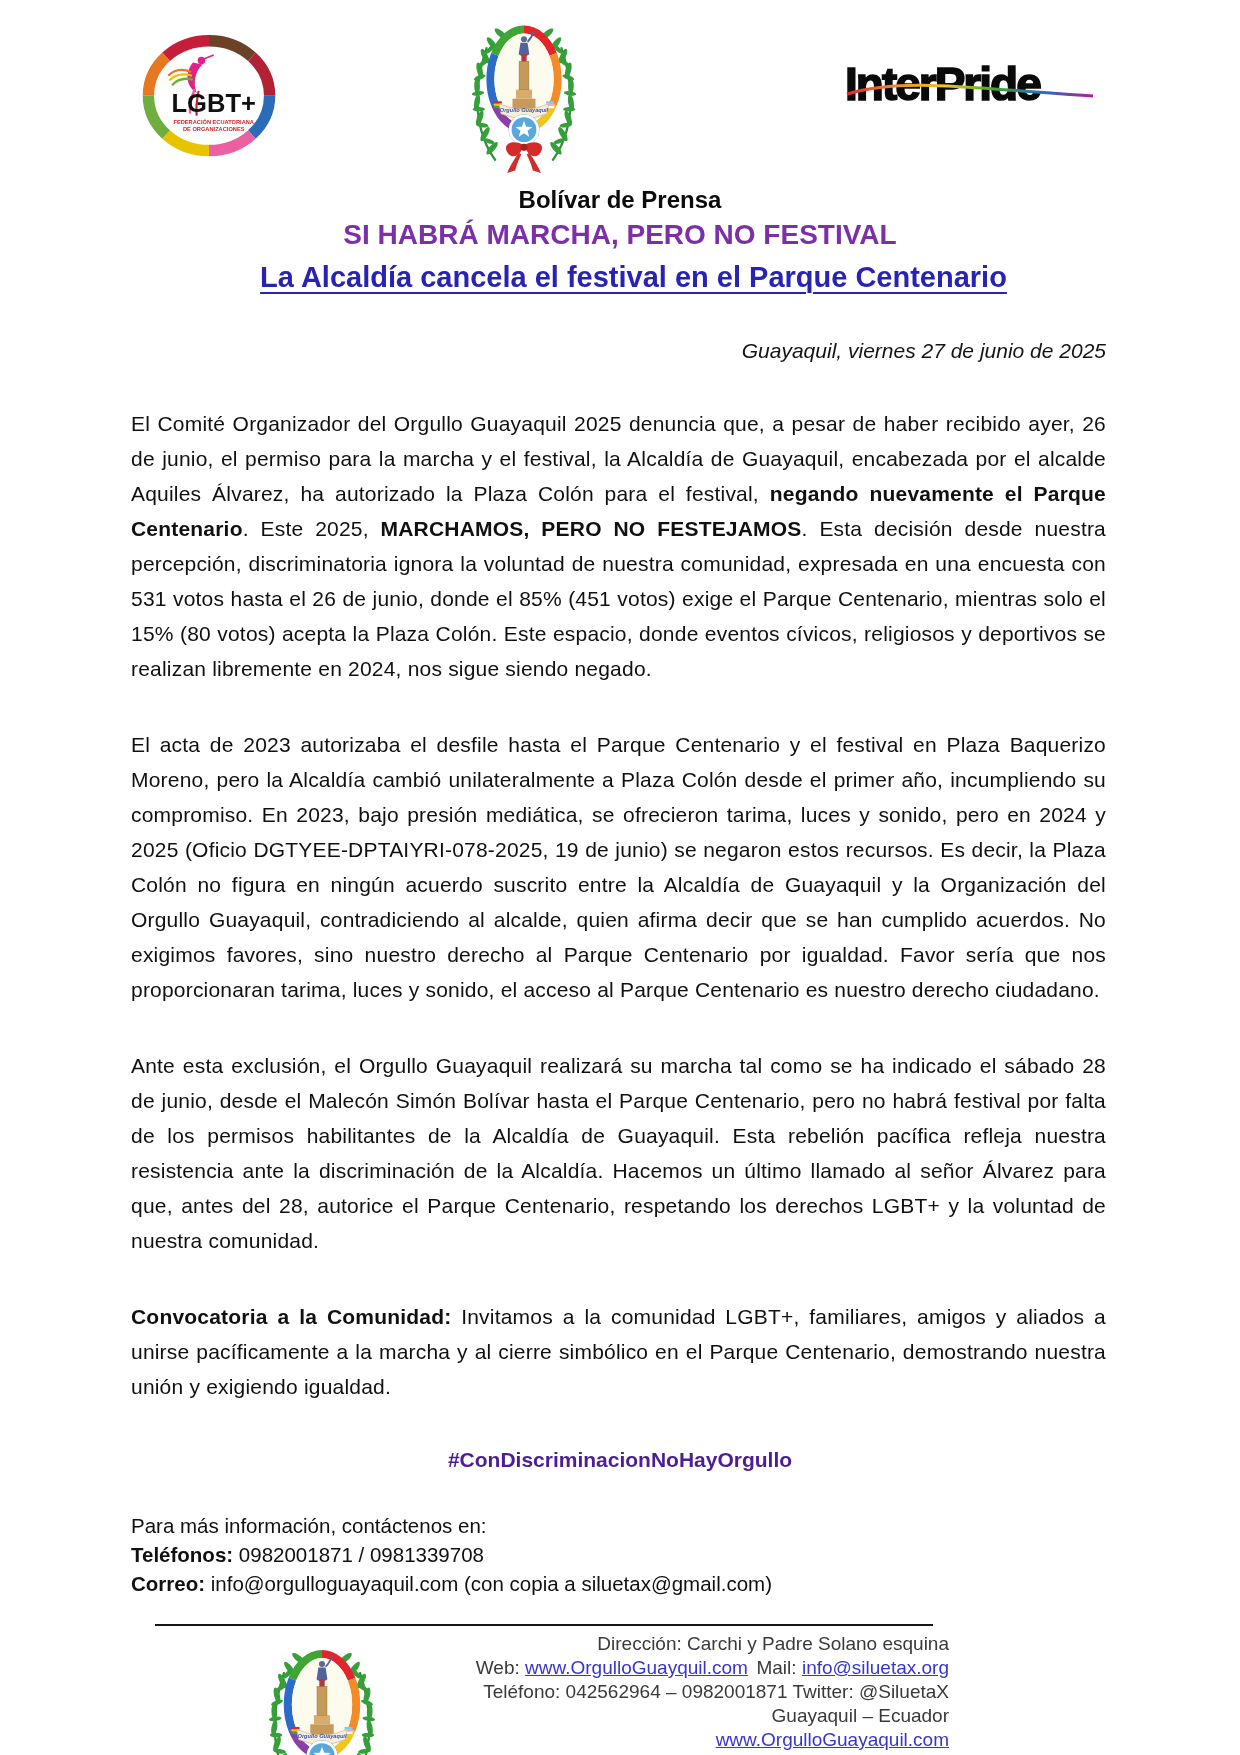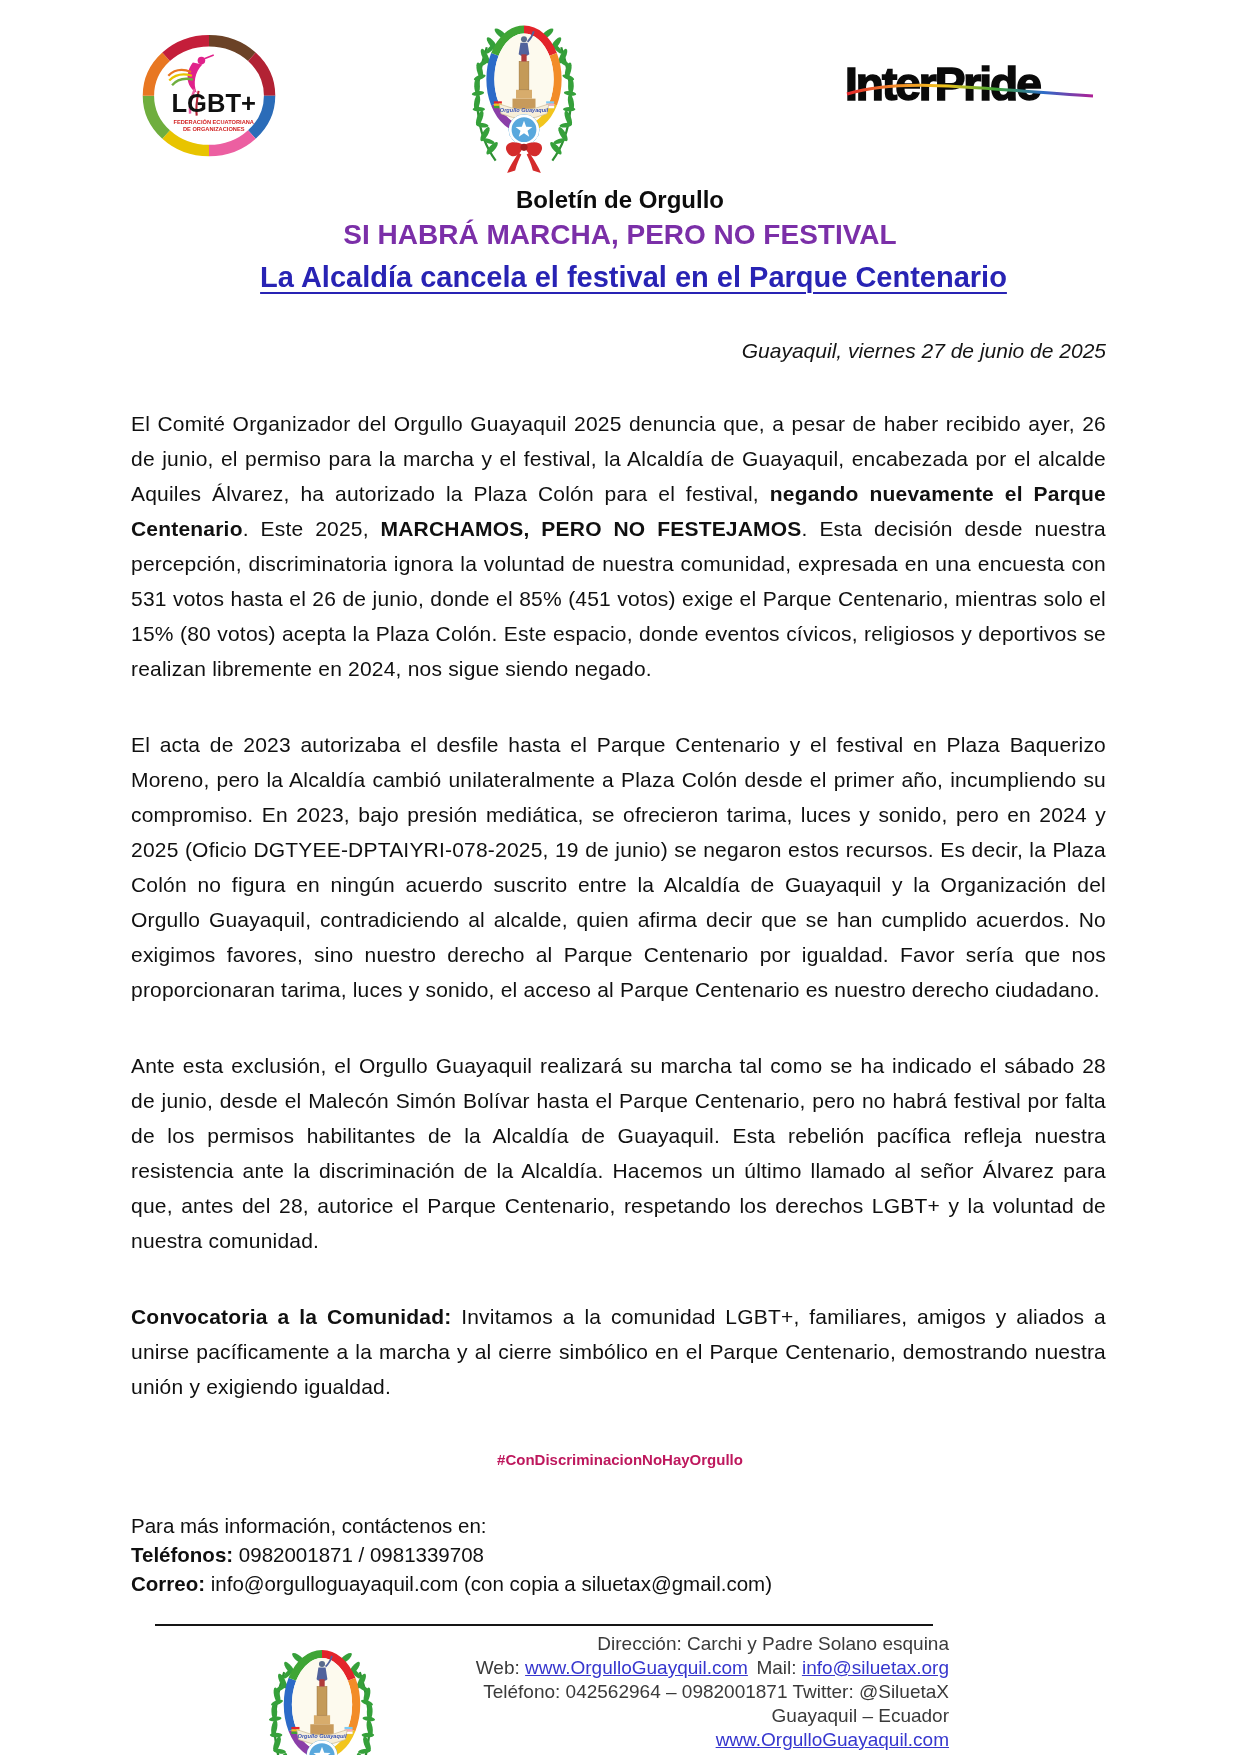--- a/index.html
+++ b/index.html
@@ -24,21 +24,21 @@
   .subheadline{
     text-align:center;font-weight:bold;font-size:29px;line-height:46px;color:#2823B4;
     text-decoration:underline;text-decoration-thickness:2px;text-underline-offset:5px;padding-left:27px;
   }
   .dateline{margin:38px 134px 0 0;text-align:right;font-style:italic;font-size:21px;line-height:26px;color:#141414;}
   
   .body-text{margin:42px 134px 0 131px;font-size:21px;line-height:35px;letter-spacing:0.2px;color:#101010;}
   .body-text p{margin:0 0 41px 0;text-align:justify;}
   .body-text b{font-weight:bold;}
   .slogan{margin-top:38px;text-align:center;font-weight:bold;font-size:21px;line-height:28px;color:#0c0c0c;}
-  .hashtag{text-align:center;font-weight:bold;font-size:15px;line-height:30px;color:#be185d;}
+  .hashtag{text-align:center;font-weight:bold;font-size:21px;line-height:30px;color:#4c1d95;}
   .contact{margin:36px 134px 0 131px;font-size:20.5px;line-height:29px;color:#101010;}
   .contact b{font-weight:bold;margin-top:36px;}
   
   .footer{position:absolute;left:0;top:1620px;width:1240px;height:199px;}
   .footer-rule{position:absolute;left:155px;top:4px;width:778px;border-top:2px solid #151515;}
   .footer-logo{position:absolute;left:259px;top:14px;width:126px;height:167px;}
   .footer-text{
     position:absolute;right:291px;top:12px;text-align:right;
     font-size:19px;line-height:24px;color:#3A3A3A;white-space:nowrap;
   }
@@ -161,21 +161,21 @@
               <stop offset="0.6" stop-color="#3FA535"></stop>
             <stop offset="0.8" stop-color="#2C6BC8"></stop>
               <stop offset="1" stop-color="#B01E95"></stop>
           </linearGradient>
         </defs>
         <path d="M2,38 C60,20 140,34 248,40" stroke="url(#ipgrad)" stroke-width="3" fill="none"></path>
       </svg>
     </div>
   </div>
 
-  <div class="kicker">Boletín de Orgullo</div>
+  <div class="kicker">Bolívar de Prensa</div>
   <div class="headline">SI HABRÁ MARCHA, PERO NO FESTIVAL</div>
   <div class="subheadline">La Alcaldía cancela el festival en el Parque Centenario</div>
 
   <div class="dateline">Guayaquil, viernes 27 de junio de 2025</div>
 
   <div class="body-text">
     <p><span>El Comité Organizador del Orgullo Guayaquil 2025 denuncia que, a pesar de haber recibido ayer, 26 de junio, el permiso para la marcha y el festival, la Alcaldía de Guayaquil, encabezada por el alcalde Aquiles Álvarez, ha autorizado la Plaza Colón para el festival, </span><b>negando nuevamente el Parque Centenario</b><span>. Este 2025, </span><b>MARCHAMOS, PERO NO FESTEJAMOS</b><span>. Esta decisión desde nuestra percepción, discriminatoria ignora la voluntad de nuestra comunidad, expresada en una encuesta con 531 votos hasta el 26 de junio, donde el 85% (451 votos) exige el Parque Centenario, mientras solo el 15% (80 votos) acepta la Plaza Colón. Este espacio, donde eventos cívicos, religiosos y deportivos se realizan libremente en 2024, nos sigue siendo negado.</span></p>
     <p><span>El acta de 2023 autorizaba el desfile hasta el Parque Centenario y el festival en Plaza Baquerizo Moreno, pero la Alcaldía cambió unilateralmente a Plaza Colón desde el primer año, incumpliendo su compromiso. En 2023, bajo presión mediática, se ofrecieron tarima, luces y sonido, pero en 2024 y 2025 (Oficio DGTYEE-DPTAIYRI-078-2025, 19 de junio) se negaron estos recursos. Es decir, la Plaza Colón no figura en ningún acuerdo suscrito entre la Alcaldía de Guayaquil y la Organización del Orgullo Guayaquil, contradiciendo al alcalde, quien afirma decir que se han cumplido acuerdos. No exigimos favores, sino nuestro derecho al Parque Centenario por igualdad. Favor sería que nos proporcionaran tarima, luces y sonido, el acceso al Parque Centenario es nuestro derecho ciudadano.</span></p>
     <p><span>Ante esta exclusión, el Orgullo Guayaquil realizará su marcha tal como se ha indicado el sábado 28 de junio, desde el Malecón Simón Bolívar hasta el Parque Centenario, pero no habrá festival por falta de los permisos habilitantes de la Alcaldía de Guayaquil. Esta rebelión pacífica refleja nuestra resistencia ante la discriminación de la Alcaldía. Hacemos un último llamado al señor Álvarez para que, antes del 28, autorice el Parque Centenario, respetando los derechos LGBT+ y la voluntad de nuestra comunidad.</span></p>
     <p><b>Convocatoria a la Comunidad:</b><span> Invitamos a la comunidad LGBT+, familiares, amigos y aliados a unirse pacíficamente a la marcha y al cierre simbólico en el Parque Centenario, demostrando nuestra unión y exigiendo igualdad.</span></p>

